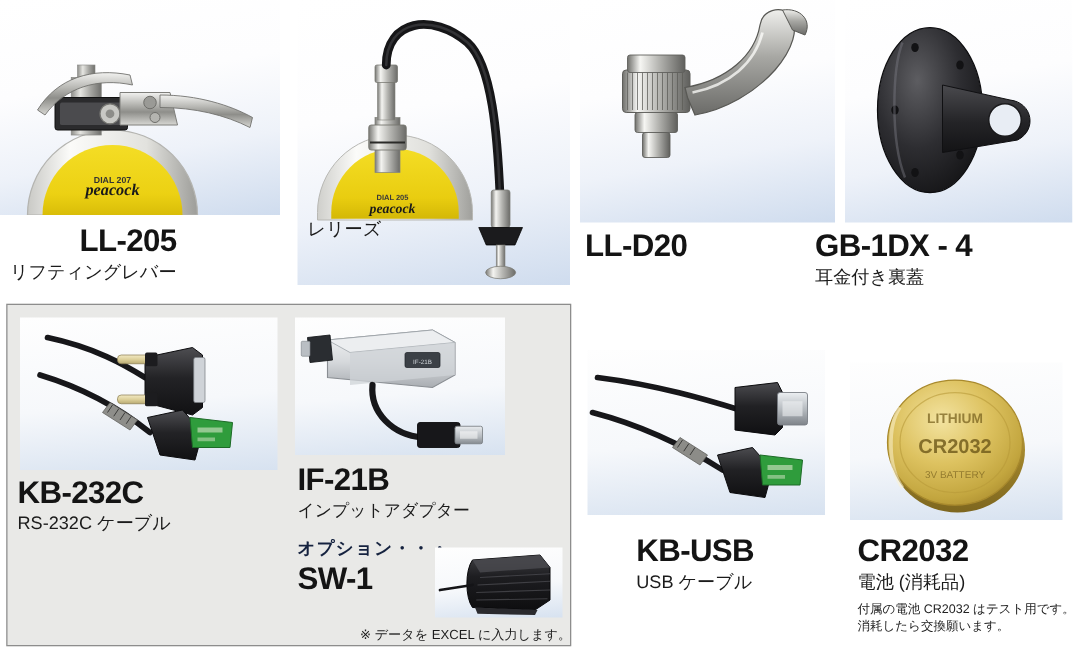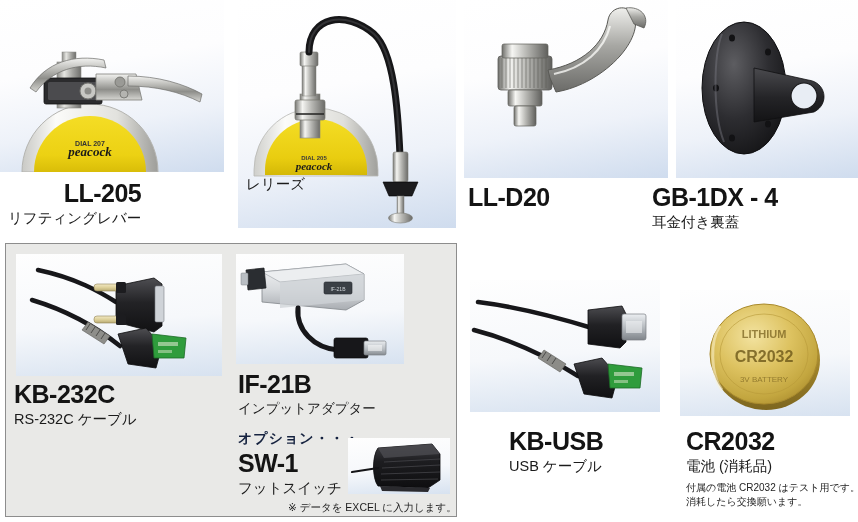--- a/index.html
+++ b/index.html
@@ -350,21 +350,20 @@
   </div>
 
   <div class="lbl" style="left:238px;top:372px;">
     <div class="code big">IF-21B</div>
     <div class="desc sm">インプットアダプター</div>
   </div>
 
   <div class="lbl" style="left:238px;top:430px;">
     <div class="optlabel">オプション・・・</div>
     <div class="code big" style="margin-top:3px;">SW-1</div>
-    <div class="desc">フットスイッチ</div>
   </div>
 
   <div class="photo plain" style="left:348px;top:438px;width:102px;height:56px;">
     <svg width="102" height="56" viewBox="0 0 102 56">
       <defs>
         <linearGradient id="fsblk" x1="0" y1="0" x2="0" y2="1">
           <stop offset="0%" stop-color="#3f3f43"></stop>
           <stop offset="40%" stop-color="#1d1d20"></stop>
           <stop offset="100%" stop-color="#0e0e10"></stop>
         </linearGradient>

